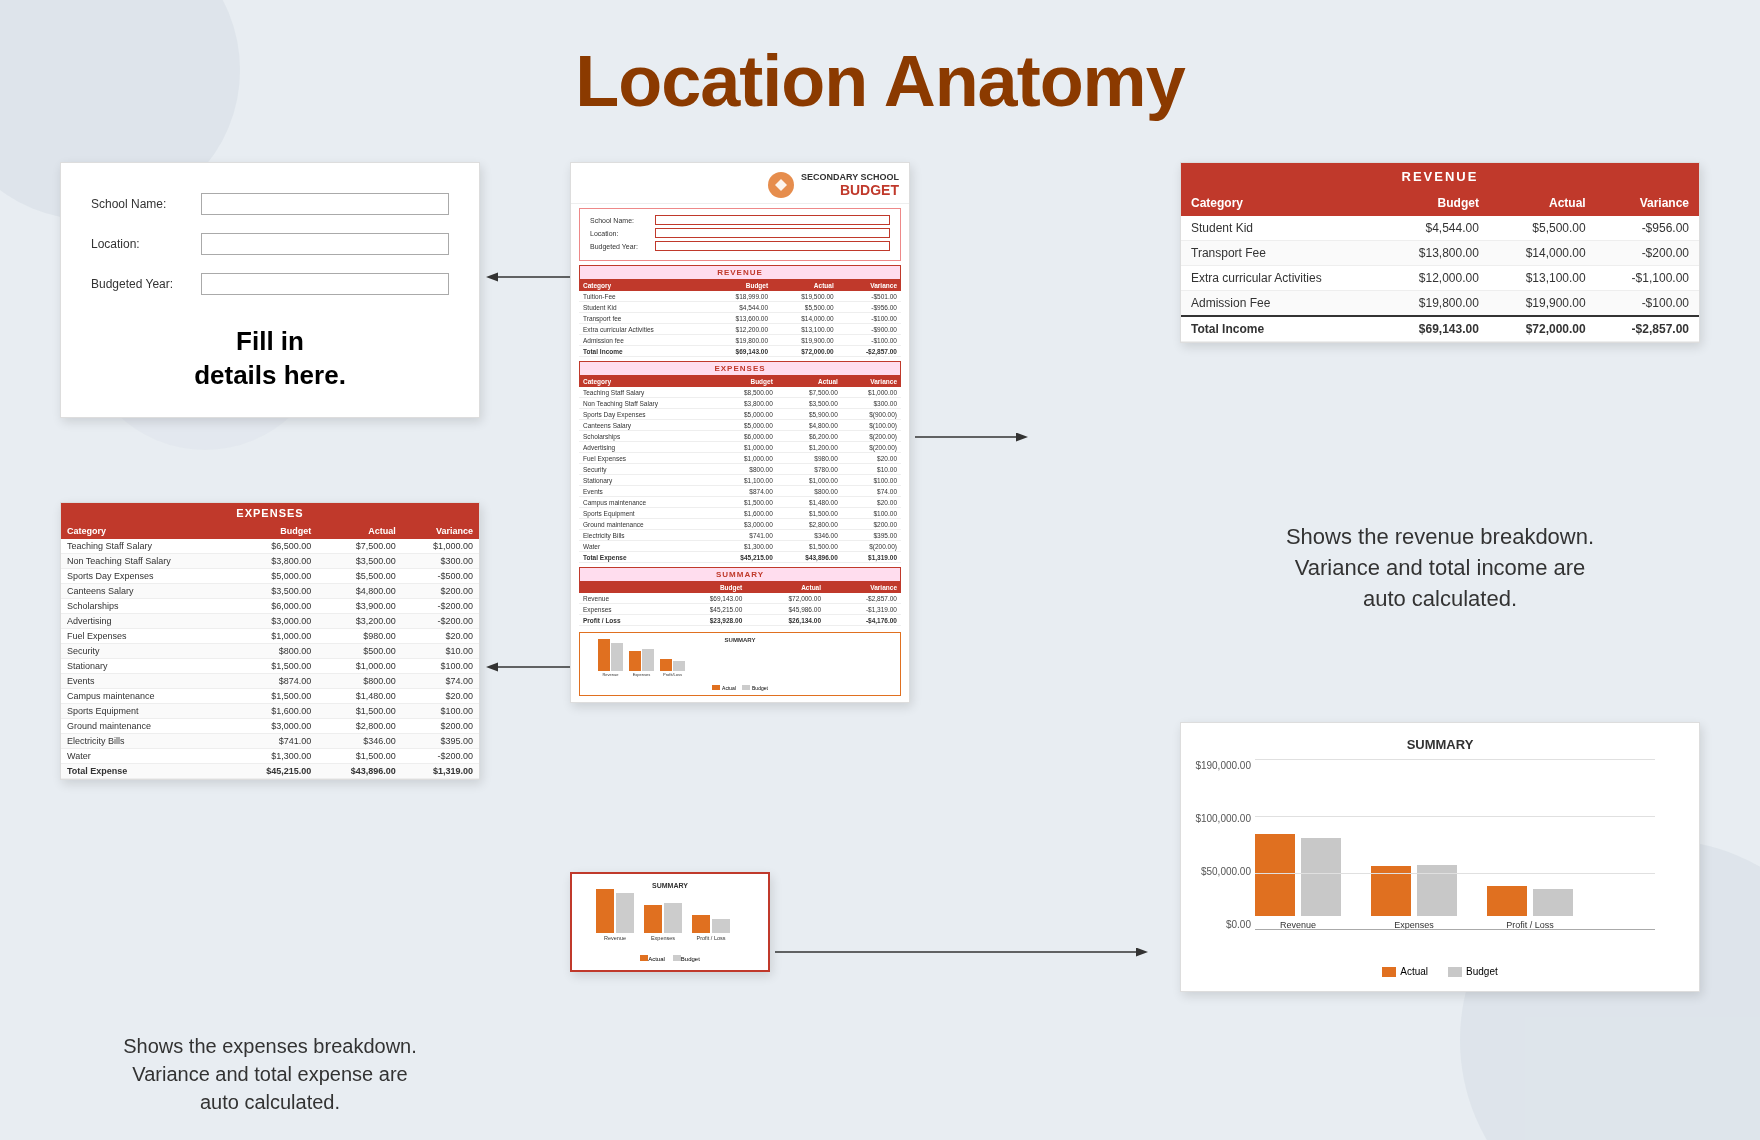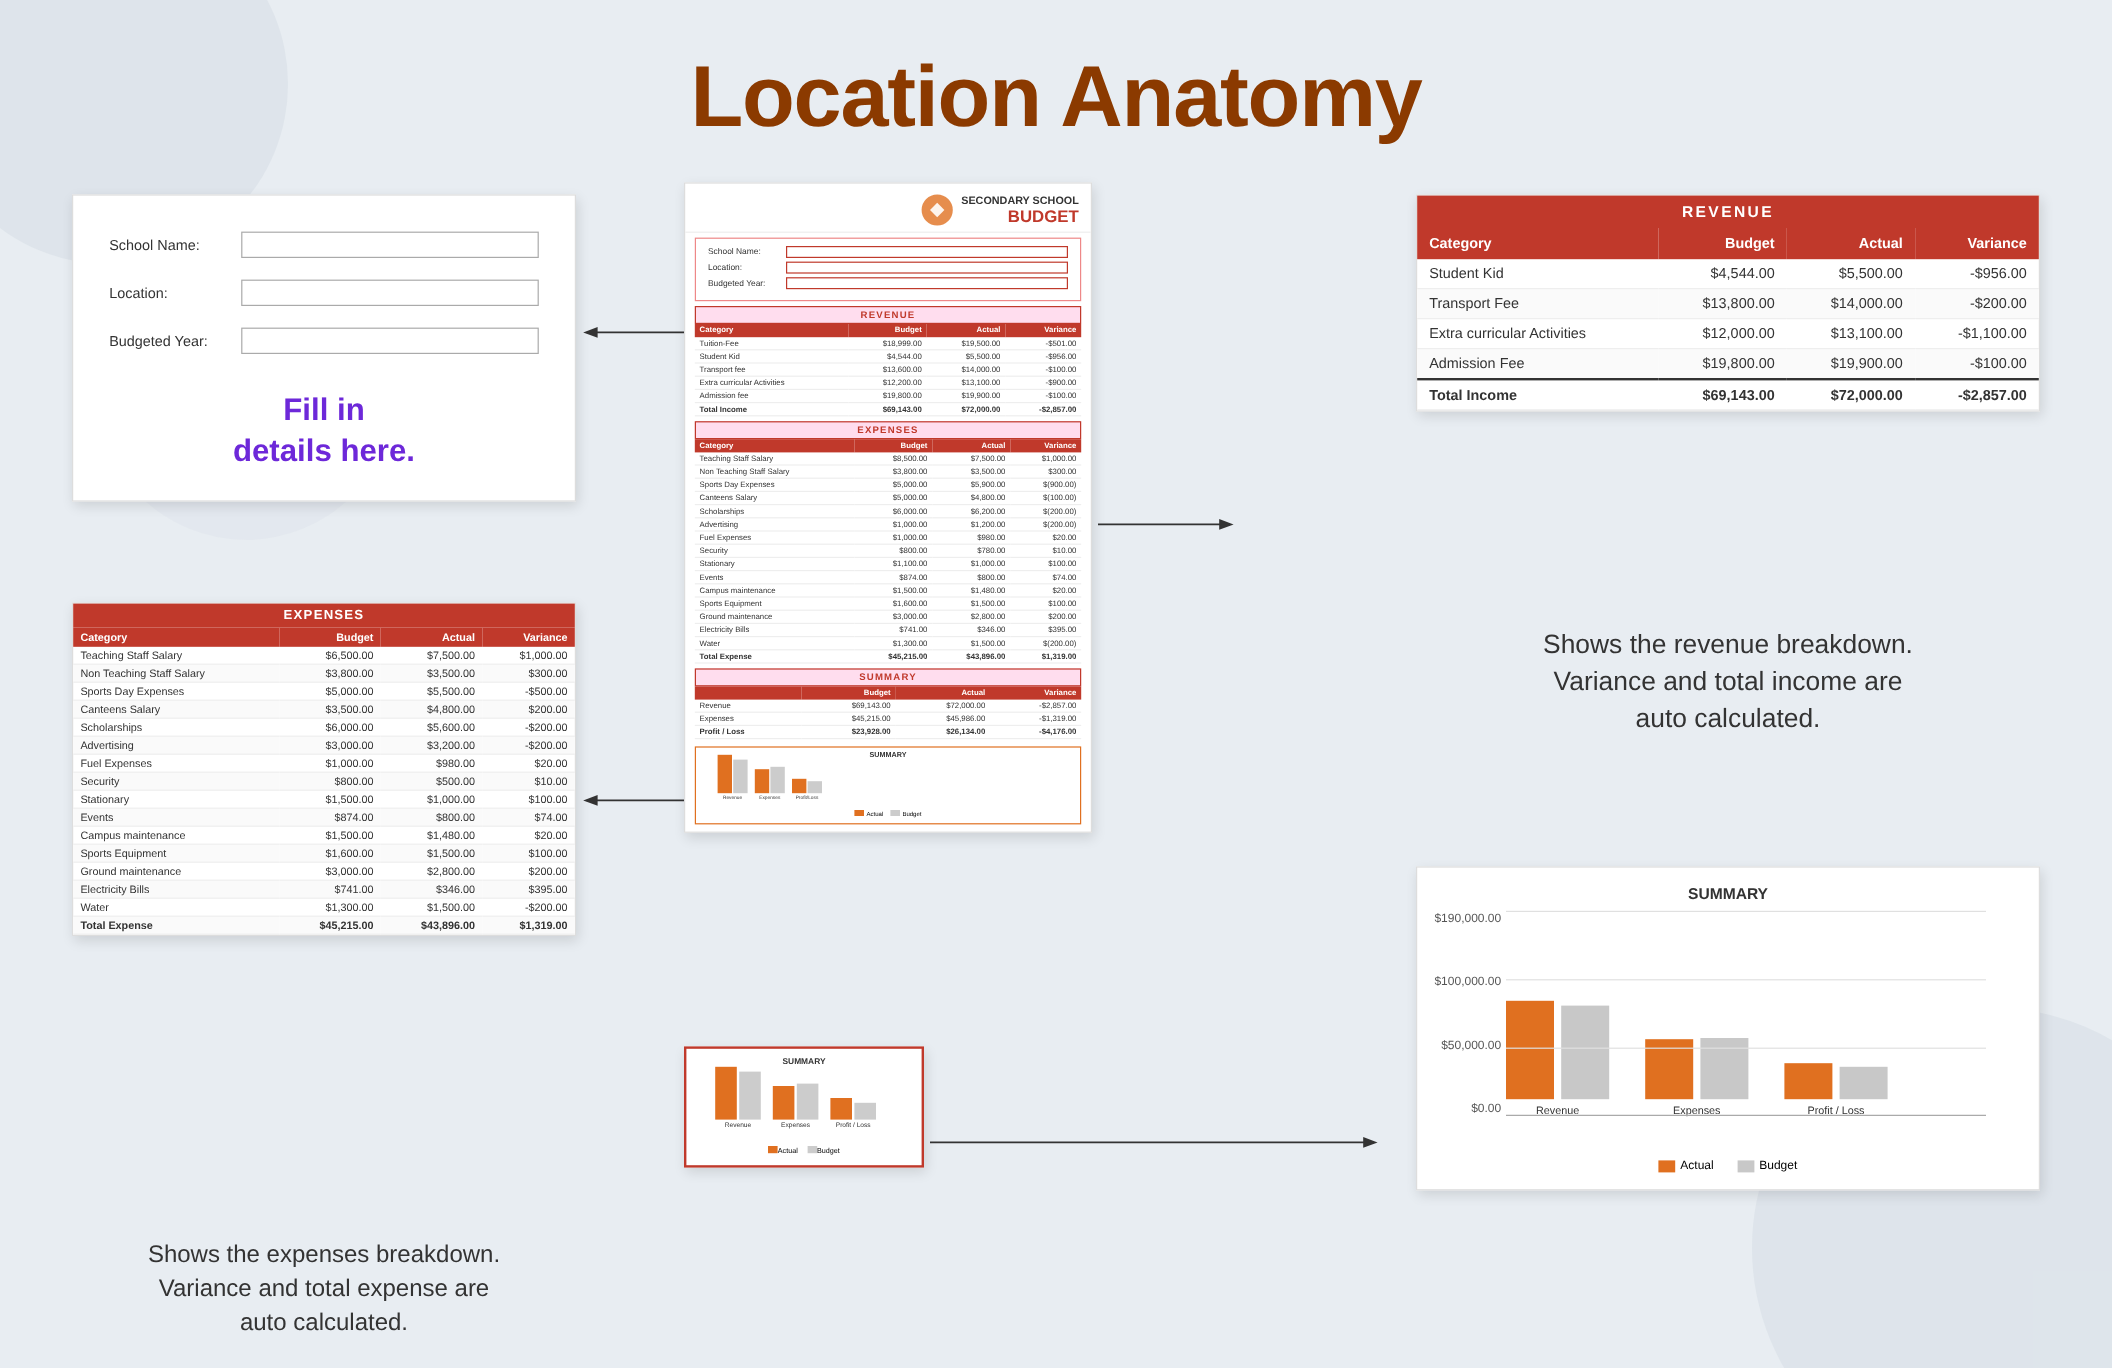--- a/index.html
+++ b/index.html
@@ -66,21 +66,21 @@
     .form-input-box {
       flex: 1;
       height: 22px;
       border: 1px solid #aaa;
       background: #fff;
     }
     .form-caption {
       text-align: center;
       font-size: 26px;
       font-weight: 700;
-      color: #6d28d9;
+      color: #000000;
       margin-top: 30px;
       line-height: 1.3;
     }
 
     
     .card-expenses {
       left: 60px;
       top: 360px;
       width: 420px;
     }
@@ -126,21 +126,21 @@
       line-height: 1.4;
       position: absolute;
       left: 60px;
       top: 870px;
       width: 420px;
     }
 
     
     .card-budget {
       left: 570px;
-      top: 10px;
+      top: 20px;
       width: 340px;
     }
     .budget-header {
       display: flex;
       align-items: center;
       justify-content: flex-end;
       padding: 8px 10px 4px 10px;
       border-bottom: 1px solid #eee;
     }
     .budget-logo {
@@ -478,21 +478,21 @@
           </tr>
           <tr>
             <td>Canteens Salary</td>
             <td>$3,500.00</td>
             <td>$4,800.00</td>
             <td>$200.00</td>
           </tr>
           <tr>
             <td>Scholarships</td>
             <td>$6,000.00</td>
-            <td>$5,600.00</td>
+            <td>$3,900.00</td>
             <td>-$200.00</td>
           </tr>
           <tr>
             <td>Advertising</td>
             <td>$3,000.00</td>
             <td>$3,200.00</td>
             <td>-$200.00</td>
           </tr>
           <tr>
             <td>Fuel Expenses</td>

